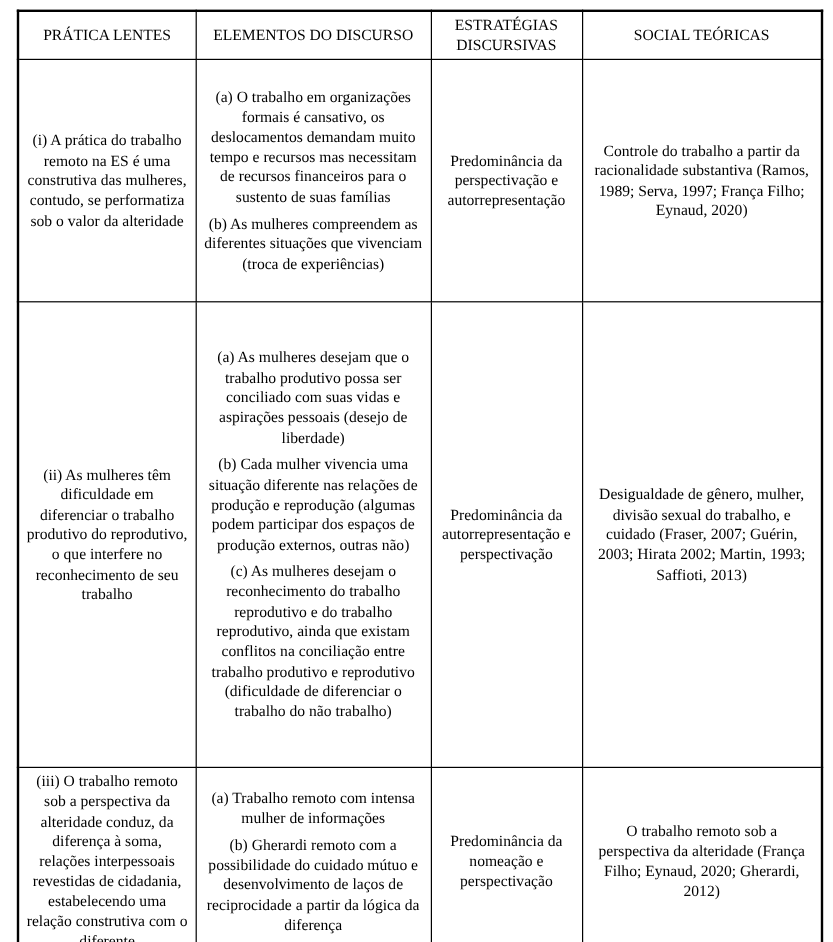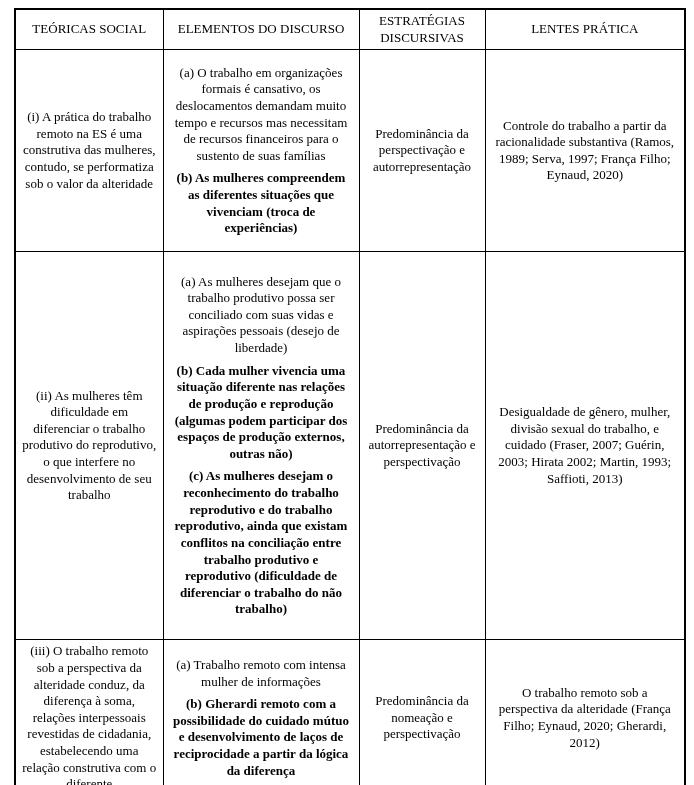--- a/index.html
+++ b/index.html
@@ -32,57 +32,57 @@
     padding: 3px 6px;
     font-size: 13px;
     line-height: 1.28;
     font-weight: normal;
     word-wrap: break-word;
   }
   thead tr { height: 36px; }
   tr.row-1 { height: 202px; }
   tr.row-2 { height: 388px; }
   tr.row-3 { height: 144px; }
-  .para + .para { margin-top: 6px; font-weight: bold; }
+  .para + .para { margin-top: 6px; }
   col.c1 { width: 148px; }
   col.c2 { width: 196px; }
   col.c3 { width: 126px; }
   col.c4 { width: 200px; }
 </style>
 </head>
 <body>
 
 <div class="page">
   <table class="analysis">
     <colgroup>
       <col class="c1">
         <col class="c2">
         <col class="c3">
         <col class="c4">
     </colgroup>
     <thead>
       <tr>
-        <th>TEÓRICAS SOCIAL</th>
+        <th>PRÁTICA LENTES</th>
         <th>ELEMENTOS DO DISCURSO</th>
         <th>ESTRATÉGIAS DISCURSIVAS</th>
-        <th>LENTES PRÁTICA</th>
+        <th>SOCIAL TEÓRICAS</th>
       </tr>
     </thead>
     <tbody>
       <tr class="row-1">
         <td>(i) A prática do trabalho remoto na ES é uma construtiva das mulheres, contudo, se performatiza sob o valor da alteridade</td>
         <td>
           <div class="para">(a) O trabalho em organizações formais é cansativo, os deslocamentos demandam muito tempo e recursos mas necessitam de recursos financeiros para o sustento de suas famílias</div>
           <div class="para">(b) As mulheres compreendem as diferentes situações que vivenciam (troca de experiências)</div>
         </td>
         <td>Predominância da perspectivação e autorrepresentação</td>
         <td>Controle do trabalho a partir da racionalidade substantiva (Ramos, 1989; Serva, 1997; França Filho; Eynaud, 2020)</td>
       </tr>
       <tr class="row-2">
-        <td>(ii) As mulheres têm dificuldade em diferenciar o trabalho produtivo do reprodutivo, o que interfere no desenvolvimento de seu trabalho</td>
+        <td>(ii) As mulheres têm dificuldade em diferenciar o trabalho produtivo do reprodutivo, o que interfere no reconhecimento de seu trabalho</td>
         <td>
           <div class="para">(a) As mulheres desejam que o trabalho produtivo possa ser conciliado com suas vidas e aspirações pessoais (desejo de liberdade)</div>
           <div class="para">(b) Cada mulher vivencia uma situação diferente nas relações de produção e reprodução (algumas podem participar dos espaços de produção externos, outras não)</div>
           <div class="para">(c) As mulheres desejam o reconhecimento do trabalho reprodutivo e do trabalho reprodutivo, ainda que existam conflitos na conciliação entre trabalho produtivo e reprodutivo (dificuldade de diferenciar o trabalho do não trabalho)</div>
         </td>
         <td>Predominância da autorrepresentação e perspectivação</td>
         <td>Desigualdade de gênero, mulher, divisão sexual do trabalho, e cuidado (Fraser, 2007; Guérin, 2003; Hirata 2002; Martin, 1993; Saffioti, 2013)</td>
       </tr>
       <tr class="row-3">
         <td>(iii) O trabalho remoto sob a perspectiva da alteridade conduz, da diferença à soma, relações interpessoais revestidas de cidadania, estabelecendo uma relação construtiva com o diferente</td>

